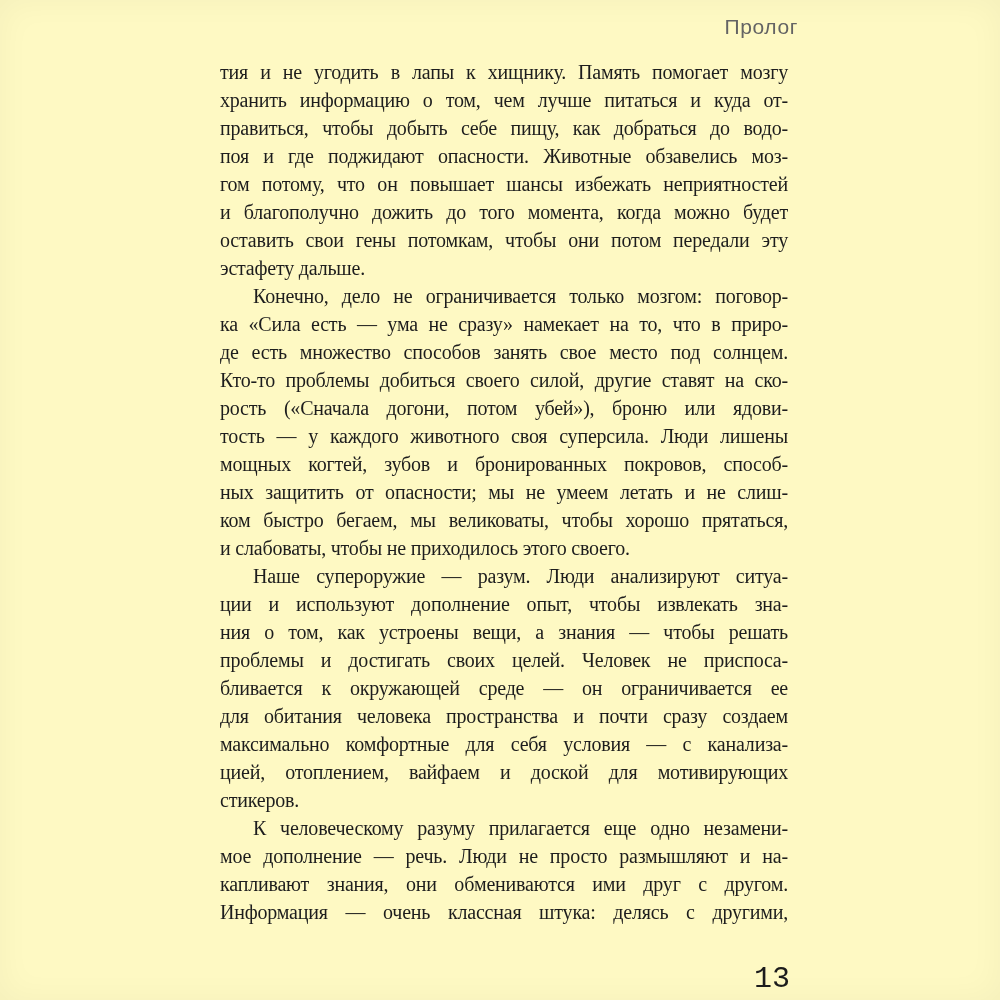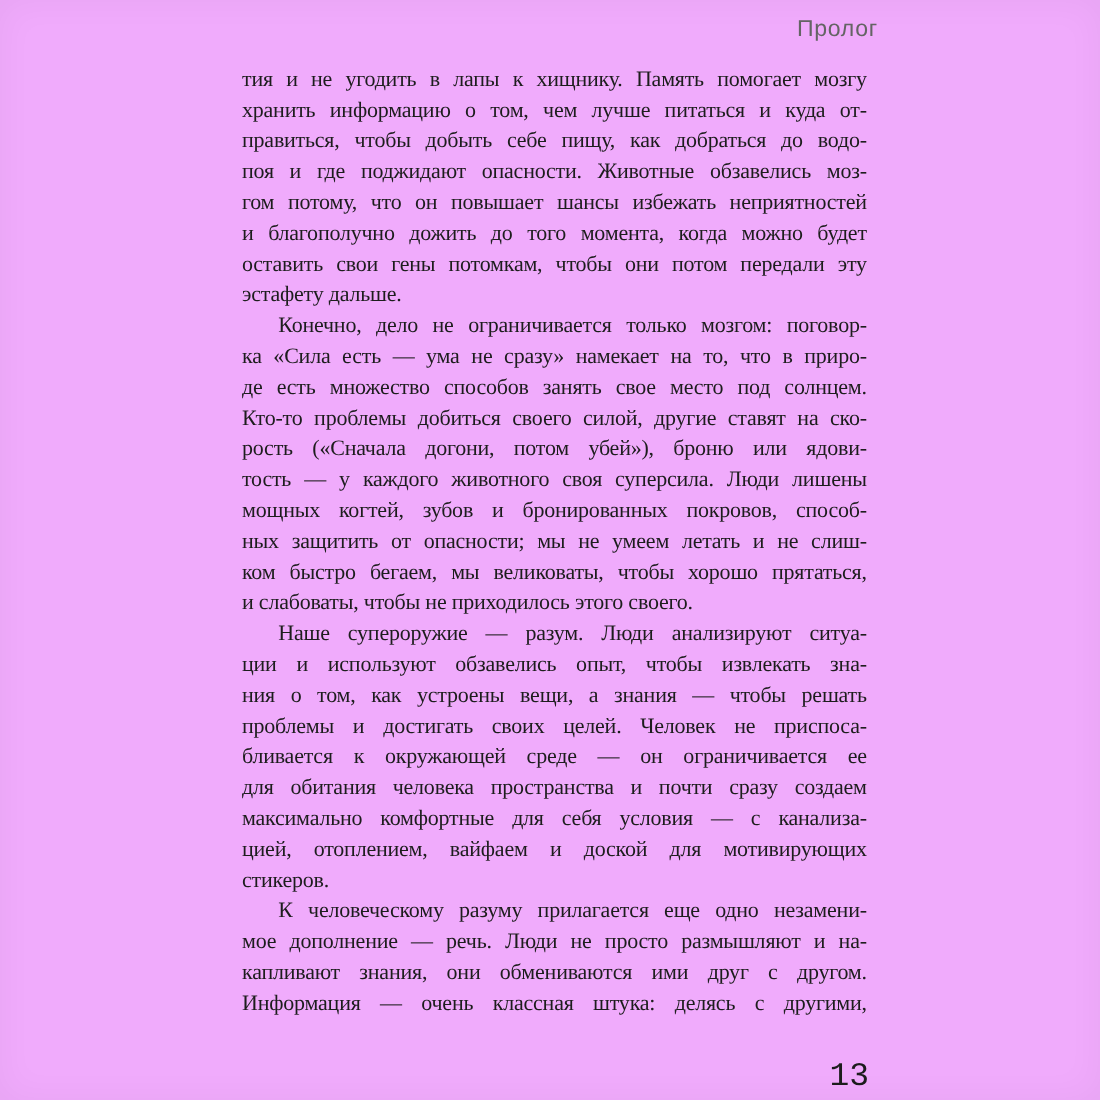--- a/index.html
+++ b/index.html
@@ -4,21 +4,21 @@
 <style>
   html, body {
     margin: 0;
     padding: 0;
     background: #ffffff;
   }
   .page {
     position: relative;
     width: 1000px;
     height: 1000px;
-    background: #f0abfc;
+    background: #fef9c3;
     overflow: hidden;
     box-shadow: inset 0 0 34px rgba(0,0,0,0.045);
     font-family: "Liberation Serif", serif;
   }
   .running-head {
     position: absolute;
     top: 15px;
     right: 202px;
     font-family: "Liberation Sans", sans-serif;
     font-weight: 300;
@@ -82,21 +82,21 @@
       <div class="text-line">ка «Сила есть — ума не сразу» намекает на то, что в приро-</div>
       <div class="text-line">де есть множество способов занять свое место под солнцем.</div>
       <div class="text-line">Кто-то проблемы добиться своего силой, другие ставят на ско-</div>
       <div class="text-line">рость («Сначала догони, потом убей»), броню или ядови-</div>
       <div class="text-line">тость — у каждого животного своя суперсила. Люди лишены</div>
       <div class="text-line">мощных когтей, зубов и бронированных покровов, способ-</div>
       <div class="text-line">ных защитить от опасности; мы не умеем летать и не слиш-</div>
       <div class="text-line">ком быстро бегаем, мы великоваты, чтобы хорошо прятаться,</div>
       <div class="text-line no-just">и слабоваты, чтобы не приходилось этого своего.</div>
       <div class="text-line indent">Наше супероружие — разум. Люди анализируют ситуа-</div>
-      <div class="text-line">ции и используют обзавелись опыт, чтобы извлекать зна-</div>
+      <div class="text-line">ции и используют дополнение опыт, чтобы извлекать зна-</div>
       <div class="text-line">ния о том, как устроены вещи, а знания — чтобы решать</div>
       <div class="text-line">проблемы и достигать своих целей. Человек не приспоса-</div>
       <div class="text-line">бливается к окружающей среде — он ограничивается ее</div>
       <div class="text-line">для обитания человека пространства и почти сразу создаем</div>
       <div class="text-line">максимально комфортные для себя условия — с канализа-</div>
       <div class="text-line">цией, отоплением, вайфаем и доской для мотивирующих</div>
       <div class="text-line no-just">стикеров.</div>
       <div class="text-line indent">К человеческому разуму прилагается еще одно незамени-</div>
       <div class="text-line">мое дополнение — речь. Люди не просто размышляют и на-</div>
       <div class="text-line">капливают знания, они обмениваются ими друг с другом.</div>

